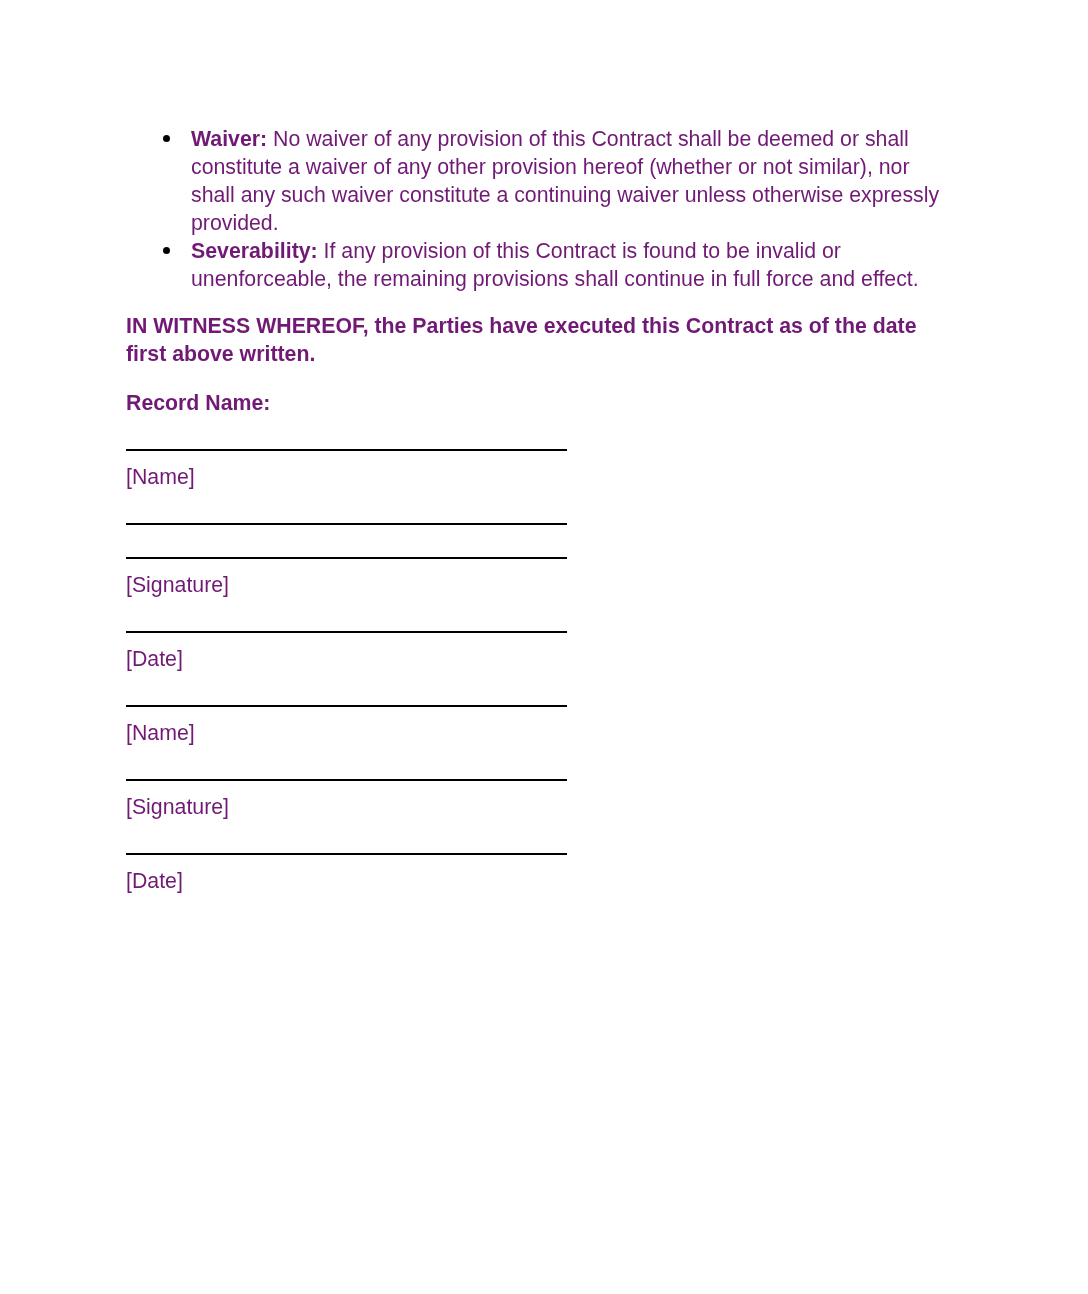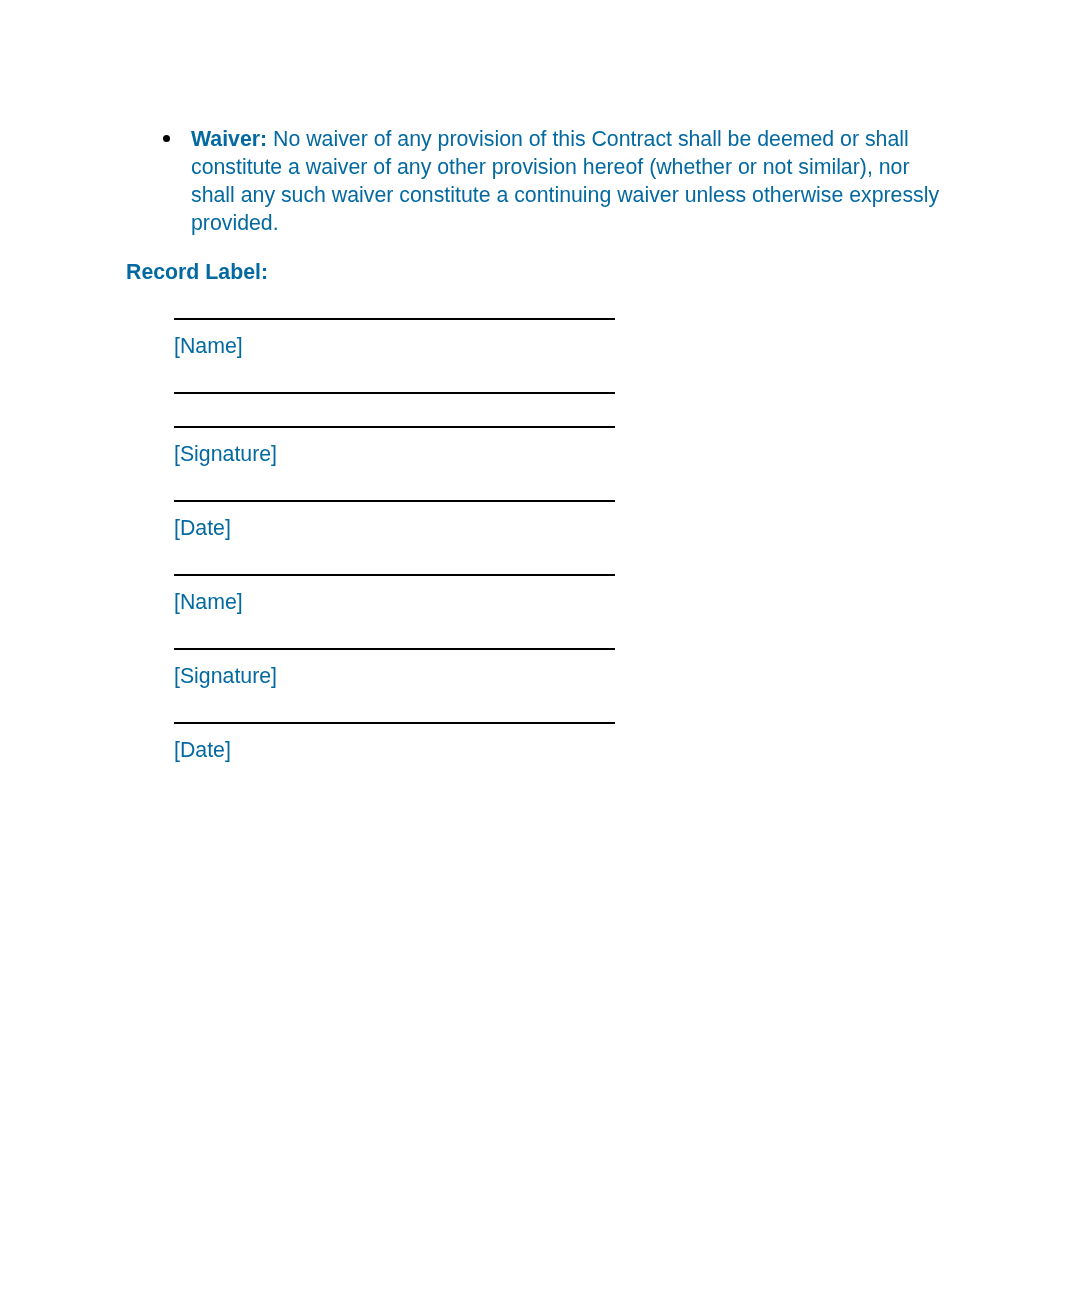--- a/index.html
+++ b/index.html
@@ -5,21 +5,21 @@
   html, body { margin: 0; padding: 0; background: #ffffff; }
   .page {
     position: relative;
     width: 1088px;
     height: 1294px;
     background: #ffffff;
     overflow: hidden;
     font-family: "Liberation Sans", sans-serif;
     font-size: 21.3px;
     line-height: 28px;
-    color: #0369a1;
+    color: #701a75;
   }
   .content { padding: 0 126px; }
 
   ul.bullets {
     list-style: none;
     margin: 125px 0 0 0;
     padding: 0;
   }
   li.bullet-item {
     position: relative;
@@ -40,43 +40,47 @@
   .witness {
     margin: 19px 0 0 0;
     font-weight: bold;
     white-space: pre-wrap;
     width: 836px;
   }
 
   .sig-title { margin-top: 21px; font-weight: bold; }
   .sig-title.artist { margin-top: 46px; }
 
-  .field { margin-top: 10px; margin-left: 48px; }
+  .field { margin-top: 10px; }
   .sig-line {
     width: 441px;
     height: 22px;
     border-bottom: 2px solid #000000;
   }
   .field-label { margin-top: 12px; }
 </style>
 </head>
 <body>
 
 <div class="page">
   <div class="content">
 
     <ul class="bullets">
       <li class="bullet-item"><span class="bullet-dot"></span><span class="b">Waiver:</span> <span>No waiver of any provision of this Contract shall be deemed or shall
 constitute a waiver of any other provision hereof (whether or not similar), nor
 shall any such waiver constitute a continuing waiver unless otherwise expressly
 provided.</span></li>
+      <li class="bullet-item"><span class="bullet-dot"></span><span class="b">Severability:</span> <span>If any provision of this Contract is found to be invalid or
+unenforceable, the remaining provisions shall continue in full force and effect.</span></li>
     </ul>
 
+    <p class="witness">IN WITNESS WHEREOF, the Parties have executed this Contract as of the date
+first above written.</p>
 
-    <div class="sig-title">Record Label:</div>
+    <div class="sig-title">Record Name:</div>
 
     <div class="field">
       <div class="sig-line"></div>
       <div class="field-label">[Name]</div>
     </div>
     <div class="field">
       <div class="sig-line"></div>
     </div>
     <div class="field">
       <div class="sig-line"></div>

